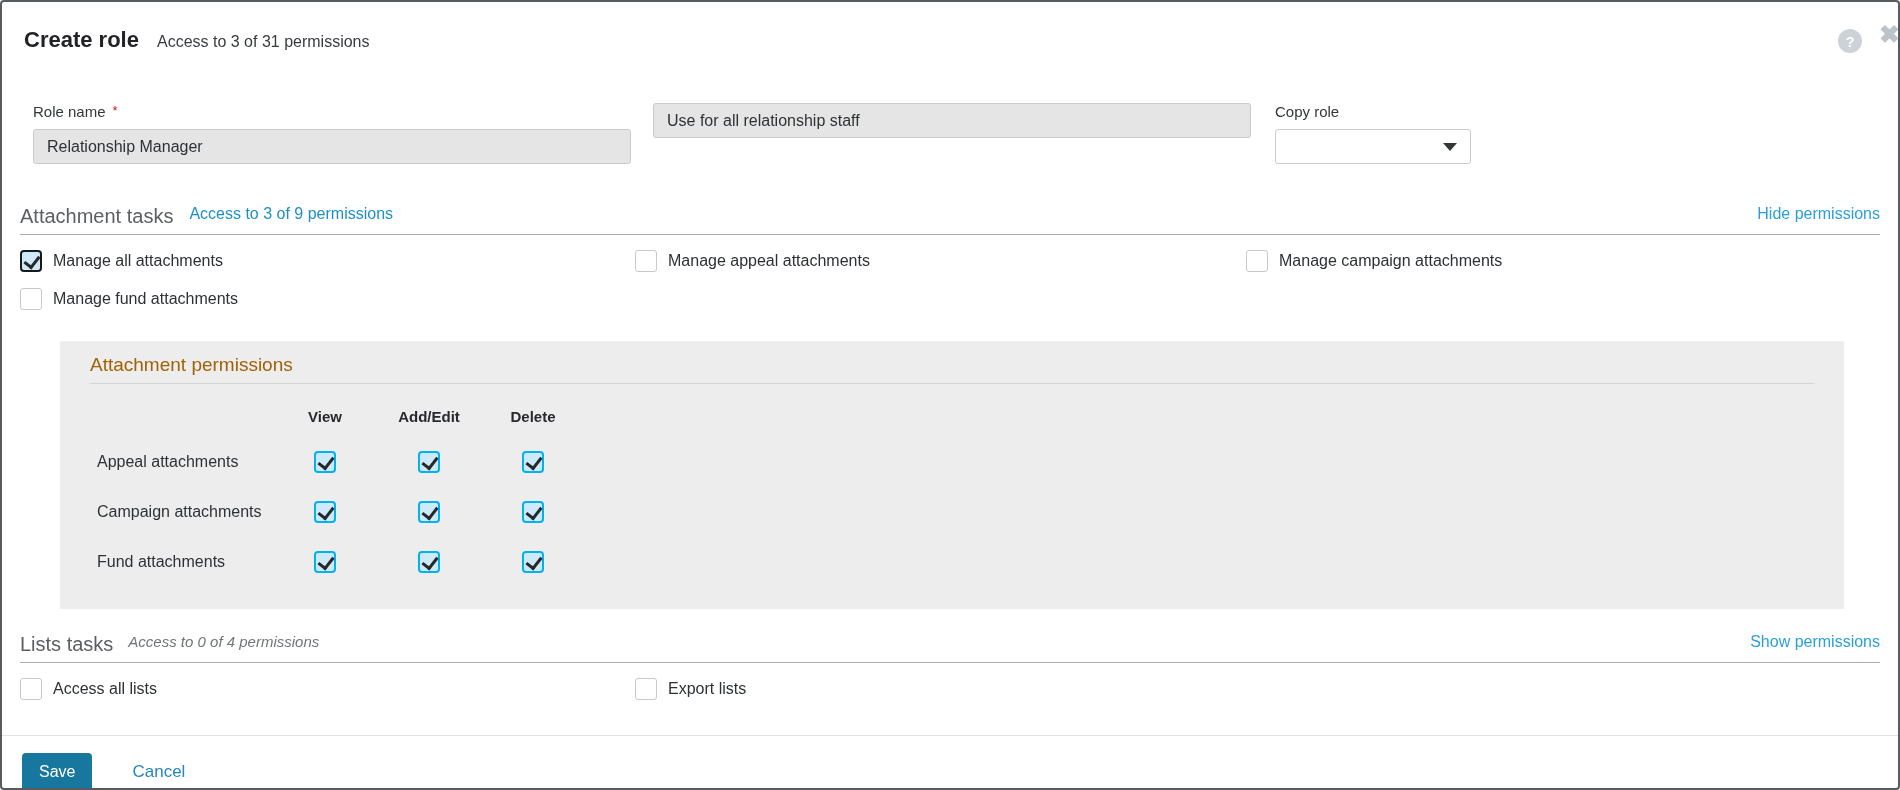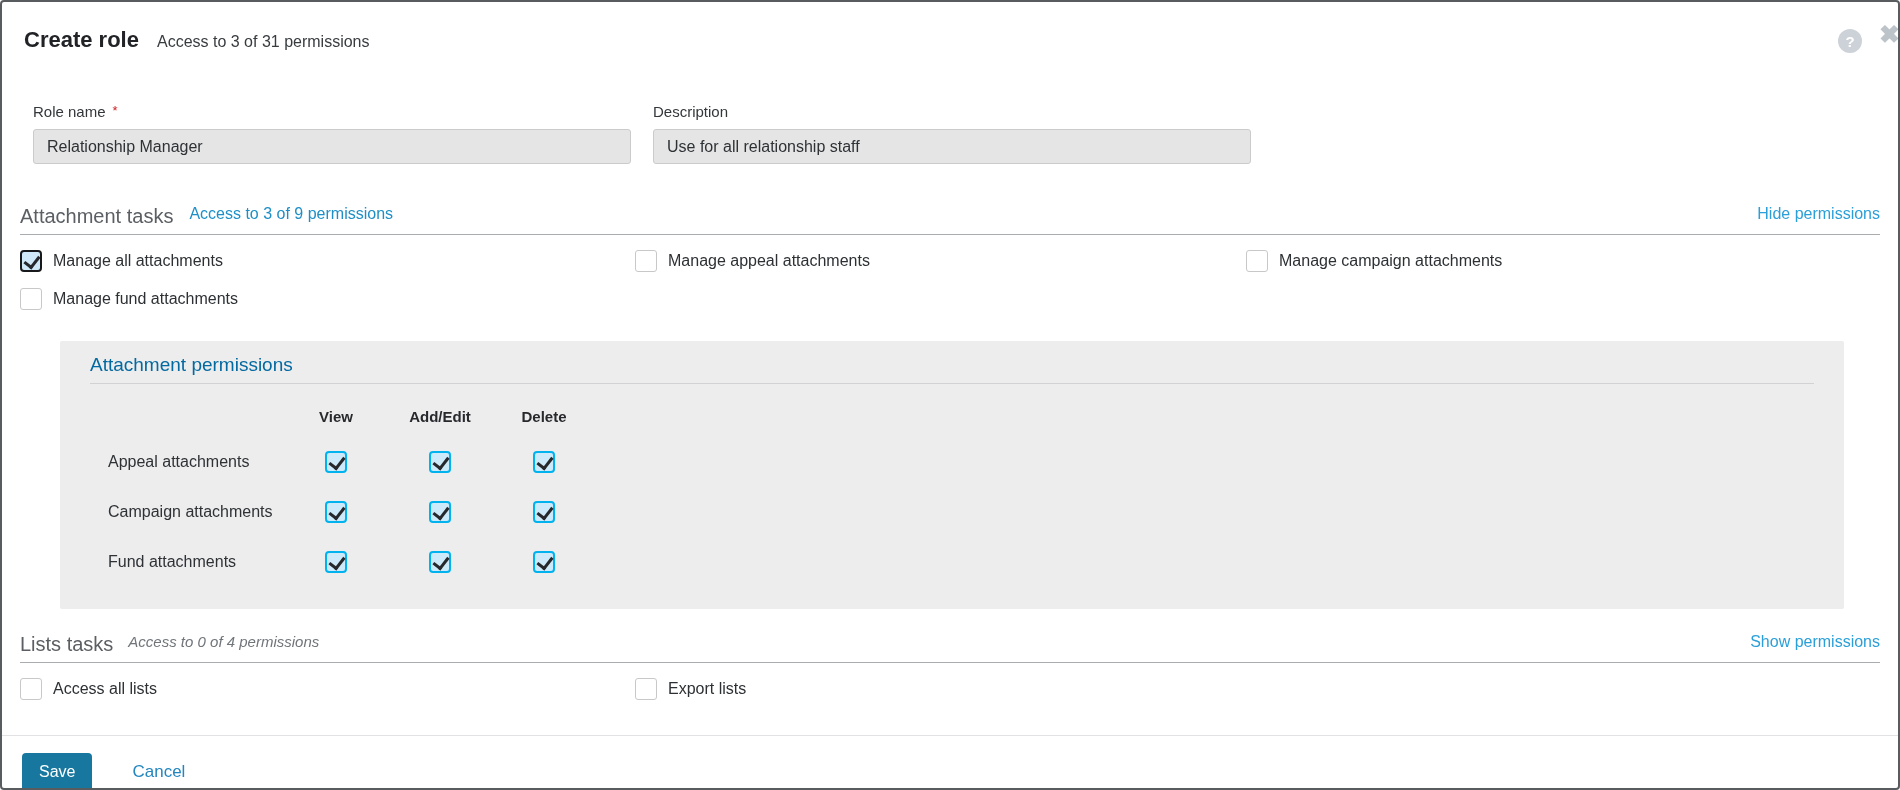--- a/index.html
+++ b/index.html
@@ -116,28 +116,28 @@
   .cb.dark.checked { border-color:#17191b; background:#cfe9f8; }
 
   
   .panel {
     margin:31px 54px 0 58px;
     background:#ededee;
     padding:13px 30px 22px 30px;
     border-radius:2px;
   }
   .panel-title {
-    font-size:19px; color:#0369a1;
+    font-size:19px; color:#a16207;
     padding-bottom:7px;
     border-bottom:1px solid #d2d2d4;
   }
   .perm-table {
     display:grid;
     grid-template-columns:176px 104px 104px 104px;
-    margin-left:18px;
+    margin-left:7px;
   }
   .pt-head {
     font-size:15px; font-weight:bold; color:#27292c;
     text-align:center;
     padding:24px 0 12px 0;
   }
   .pt-row-label {
     font-size:16px; color:#2e3235;
     display:flex; align-items:center;
     height:50px;
@@ -177,22 +177,27 @@
   <span class="close-icon">✖</span>
 
   <div class="form-row">
     <div class="field field-rolename">
       <span class="field-label">
         <span>Role name</span><span class="req">*</span>
       </span>
       <input class="text-input" type="text" value="Relationship Manager" style="">
     </div>
     <div class="field field-desc">
-      <span class="field-label">Description</span>
       <input class="text-input" type="text" value="Use for all relationship staff" style="">
+    </div>
+    <div class="field field-copyrole">
+      <span class="field-label">Copy role</span>
+      <div class="select">
+        <span class="caret"></span>
+      </div>
     </div>
   </div>
 
   <div class="section-head">
     <span class="section-title">Attachment tasks</span>
     <span class="access-link">Access to 3 of 9 permissions</span>
     <span class="toggle-link">Hide permissions</span>
   </div>
 
   <div class="chk-grid">

